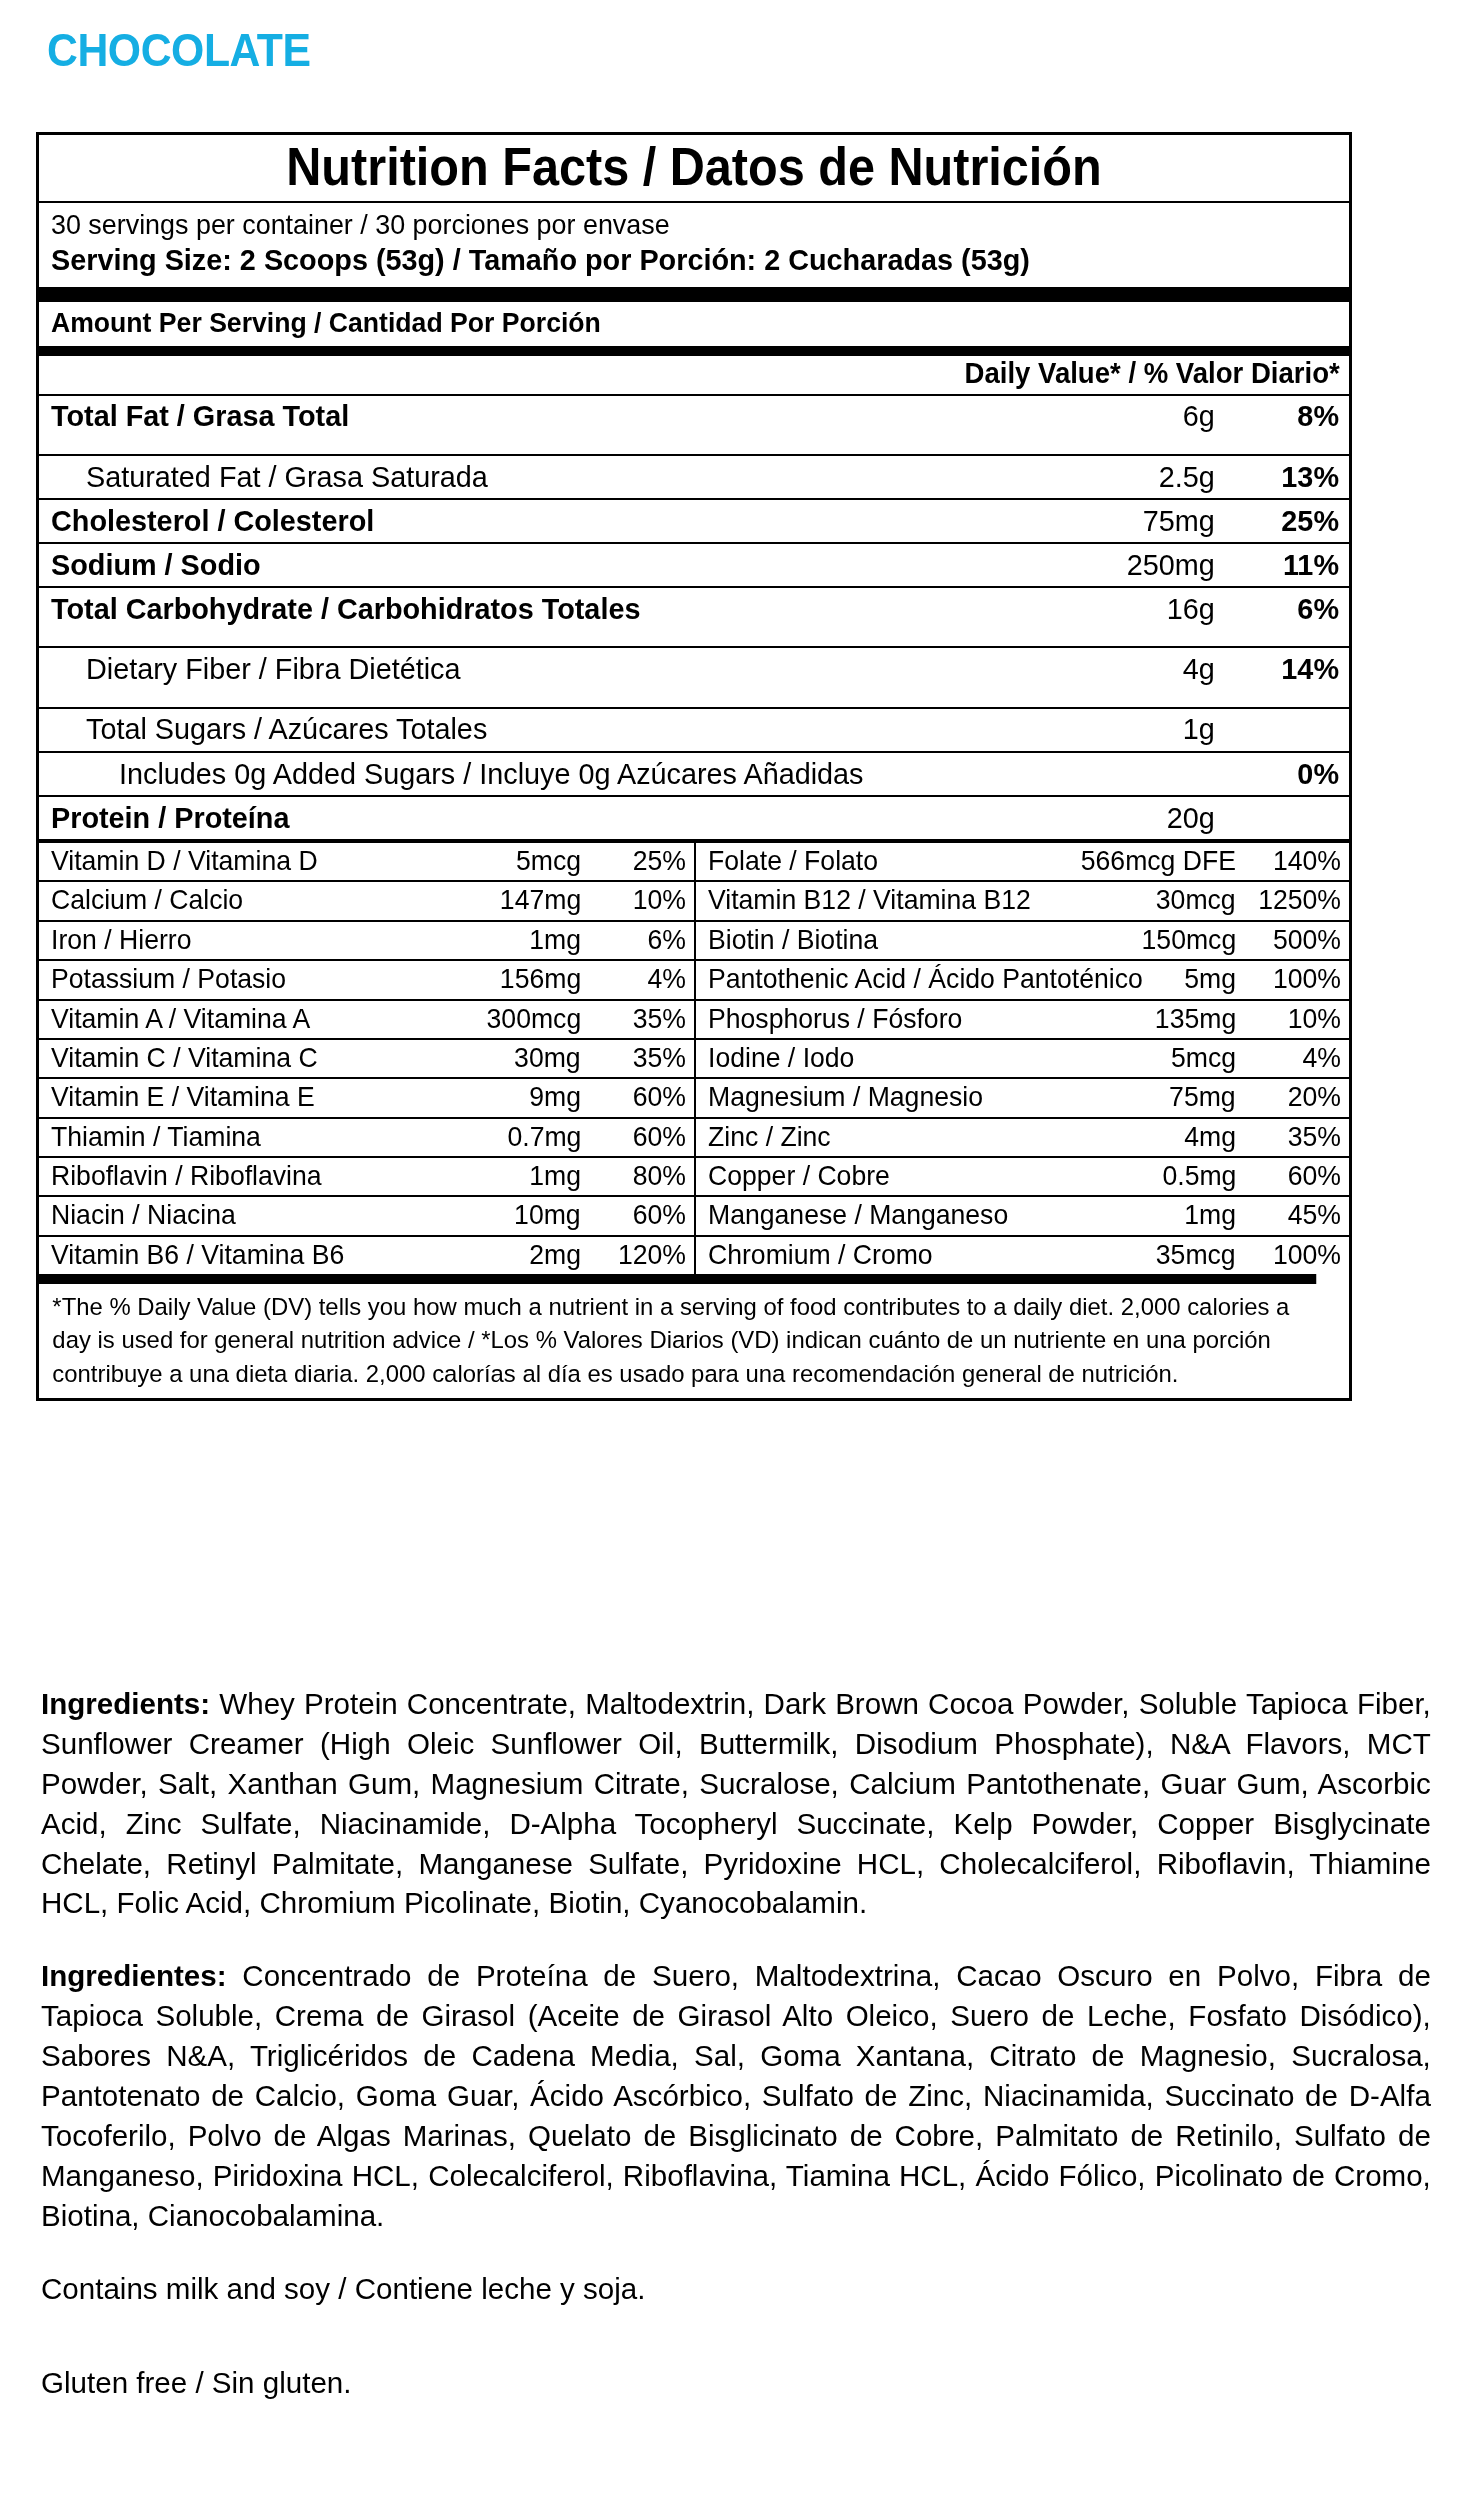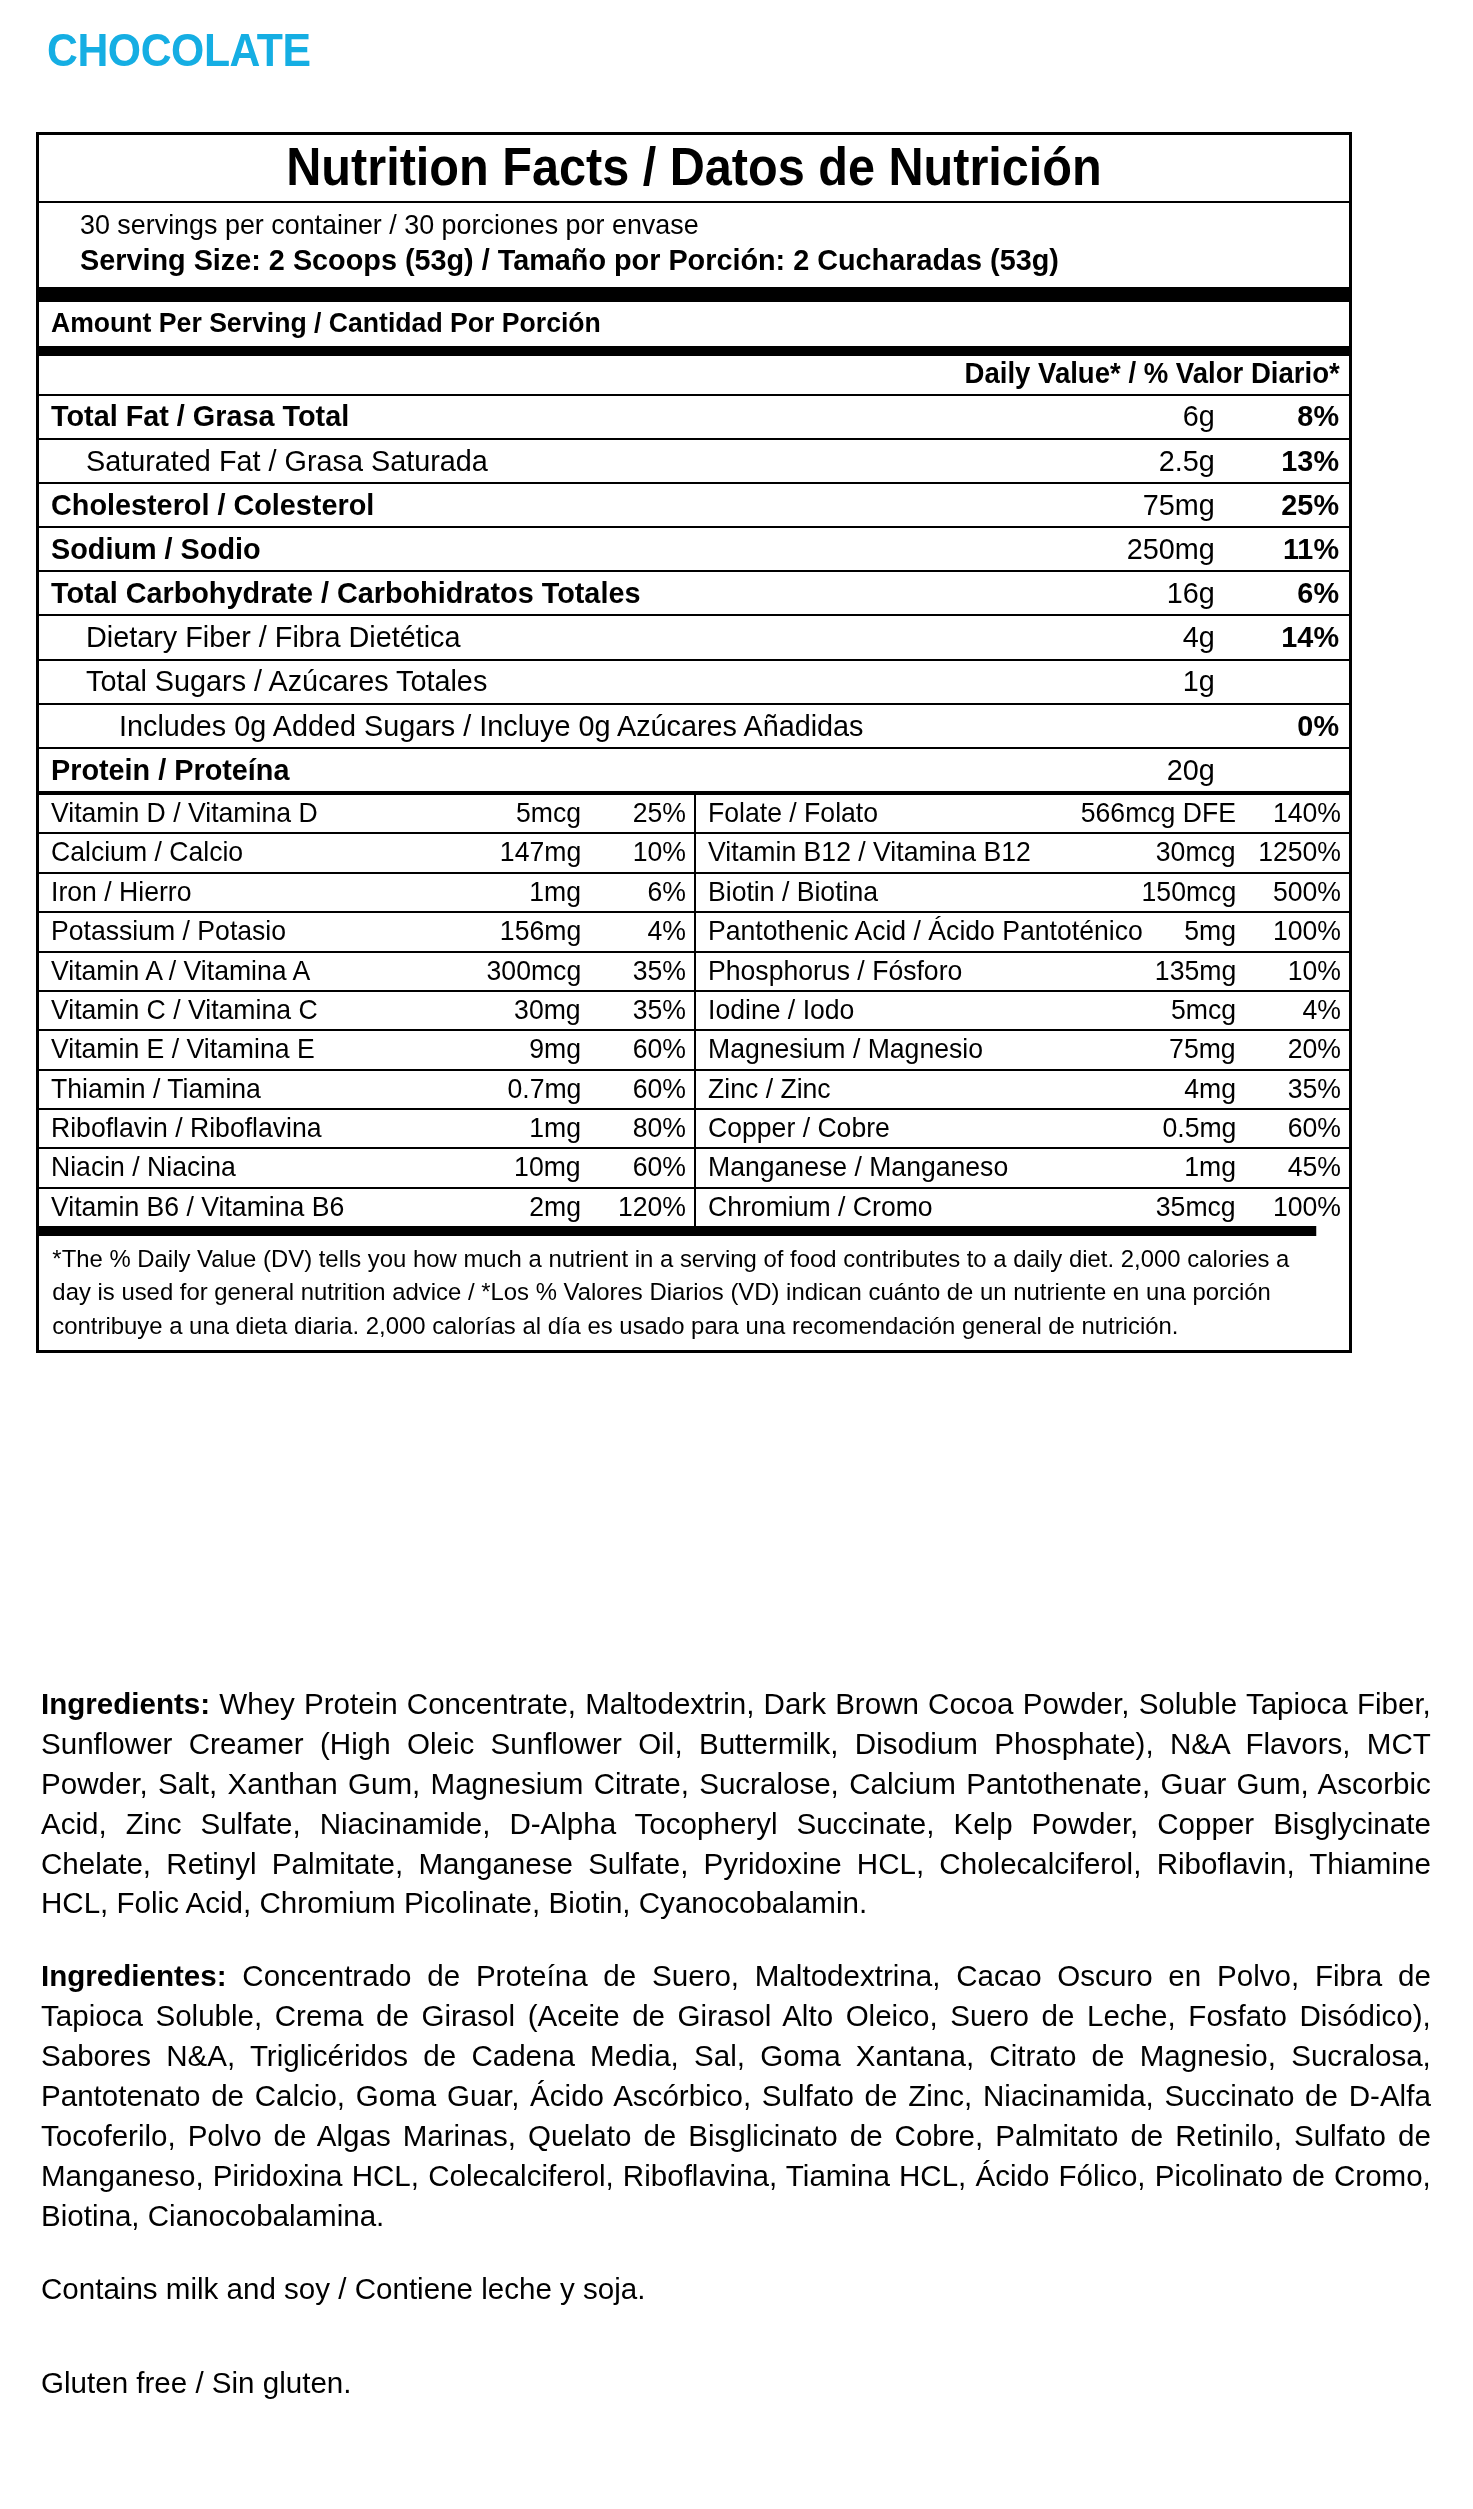--- a/index.html
+++ b/index.html
@@ -58,21 +58,20 @@
     white-space: nowrap;
   }
 
   .rule-thin   { border-top: 2px solid #000; }
   .rule-med    { border-top: 4.9px solid #000; }
   .rule-thick  { border-top: 15.7px solid #000; }
   .rule-heavy  { border-top: 10.8px solid #000; }
 
   .servings {
     padding: 4.9px 11.8px 8.8px 11.8px;
-    margin-left: 29px;
   }
   .servings .line1 {
     font-size: 28px;
     line-height: 1.22;
     transform: scaleX(0.96);
     transform-origin: left center;
     white-space: nowrap;
   }
   .servings .line2 {
     font-size: 30px;
@@ -156,21 +155,21 @@
   .nrow .dv {
     flex: 0 0 auto;
     text-align: right;
     min-width: 106px;
     font-weight: bold;
     transform: scaleX(0.96);
     transform-origin: right center;
     white-space: nowrap;
   }
   .nrow.bold .nm { font-weight: bold; }
-  .ind1 { padding-left: 47px !important; }
+  .ind1 { padding-left: 47px !important; margin-top: 16px; }
   .ind2 { padding-left: 80px !important; }
   .ital { font-style: italic; }
 
   
   .vit-grid {
     display: flex;
     align-items: center;
   }
   .vit-col {
     flex: 1 1 50%;

